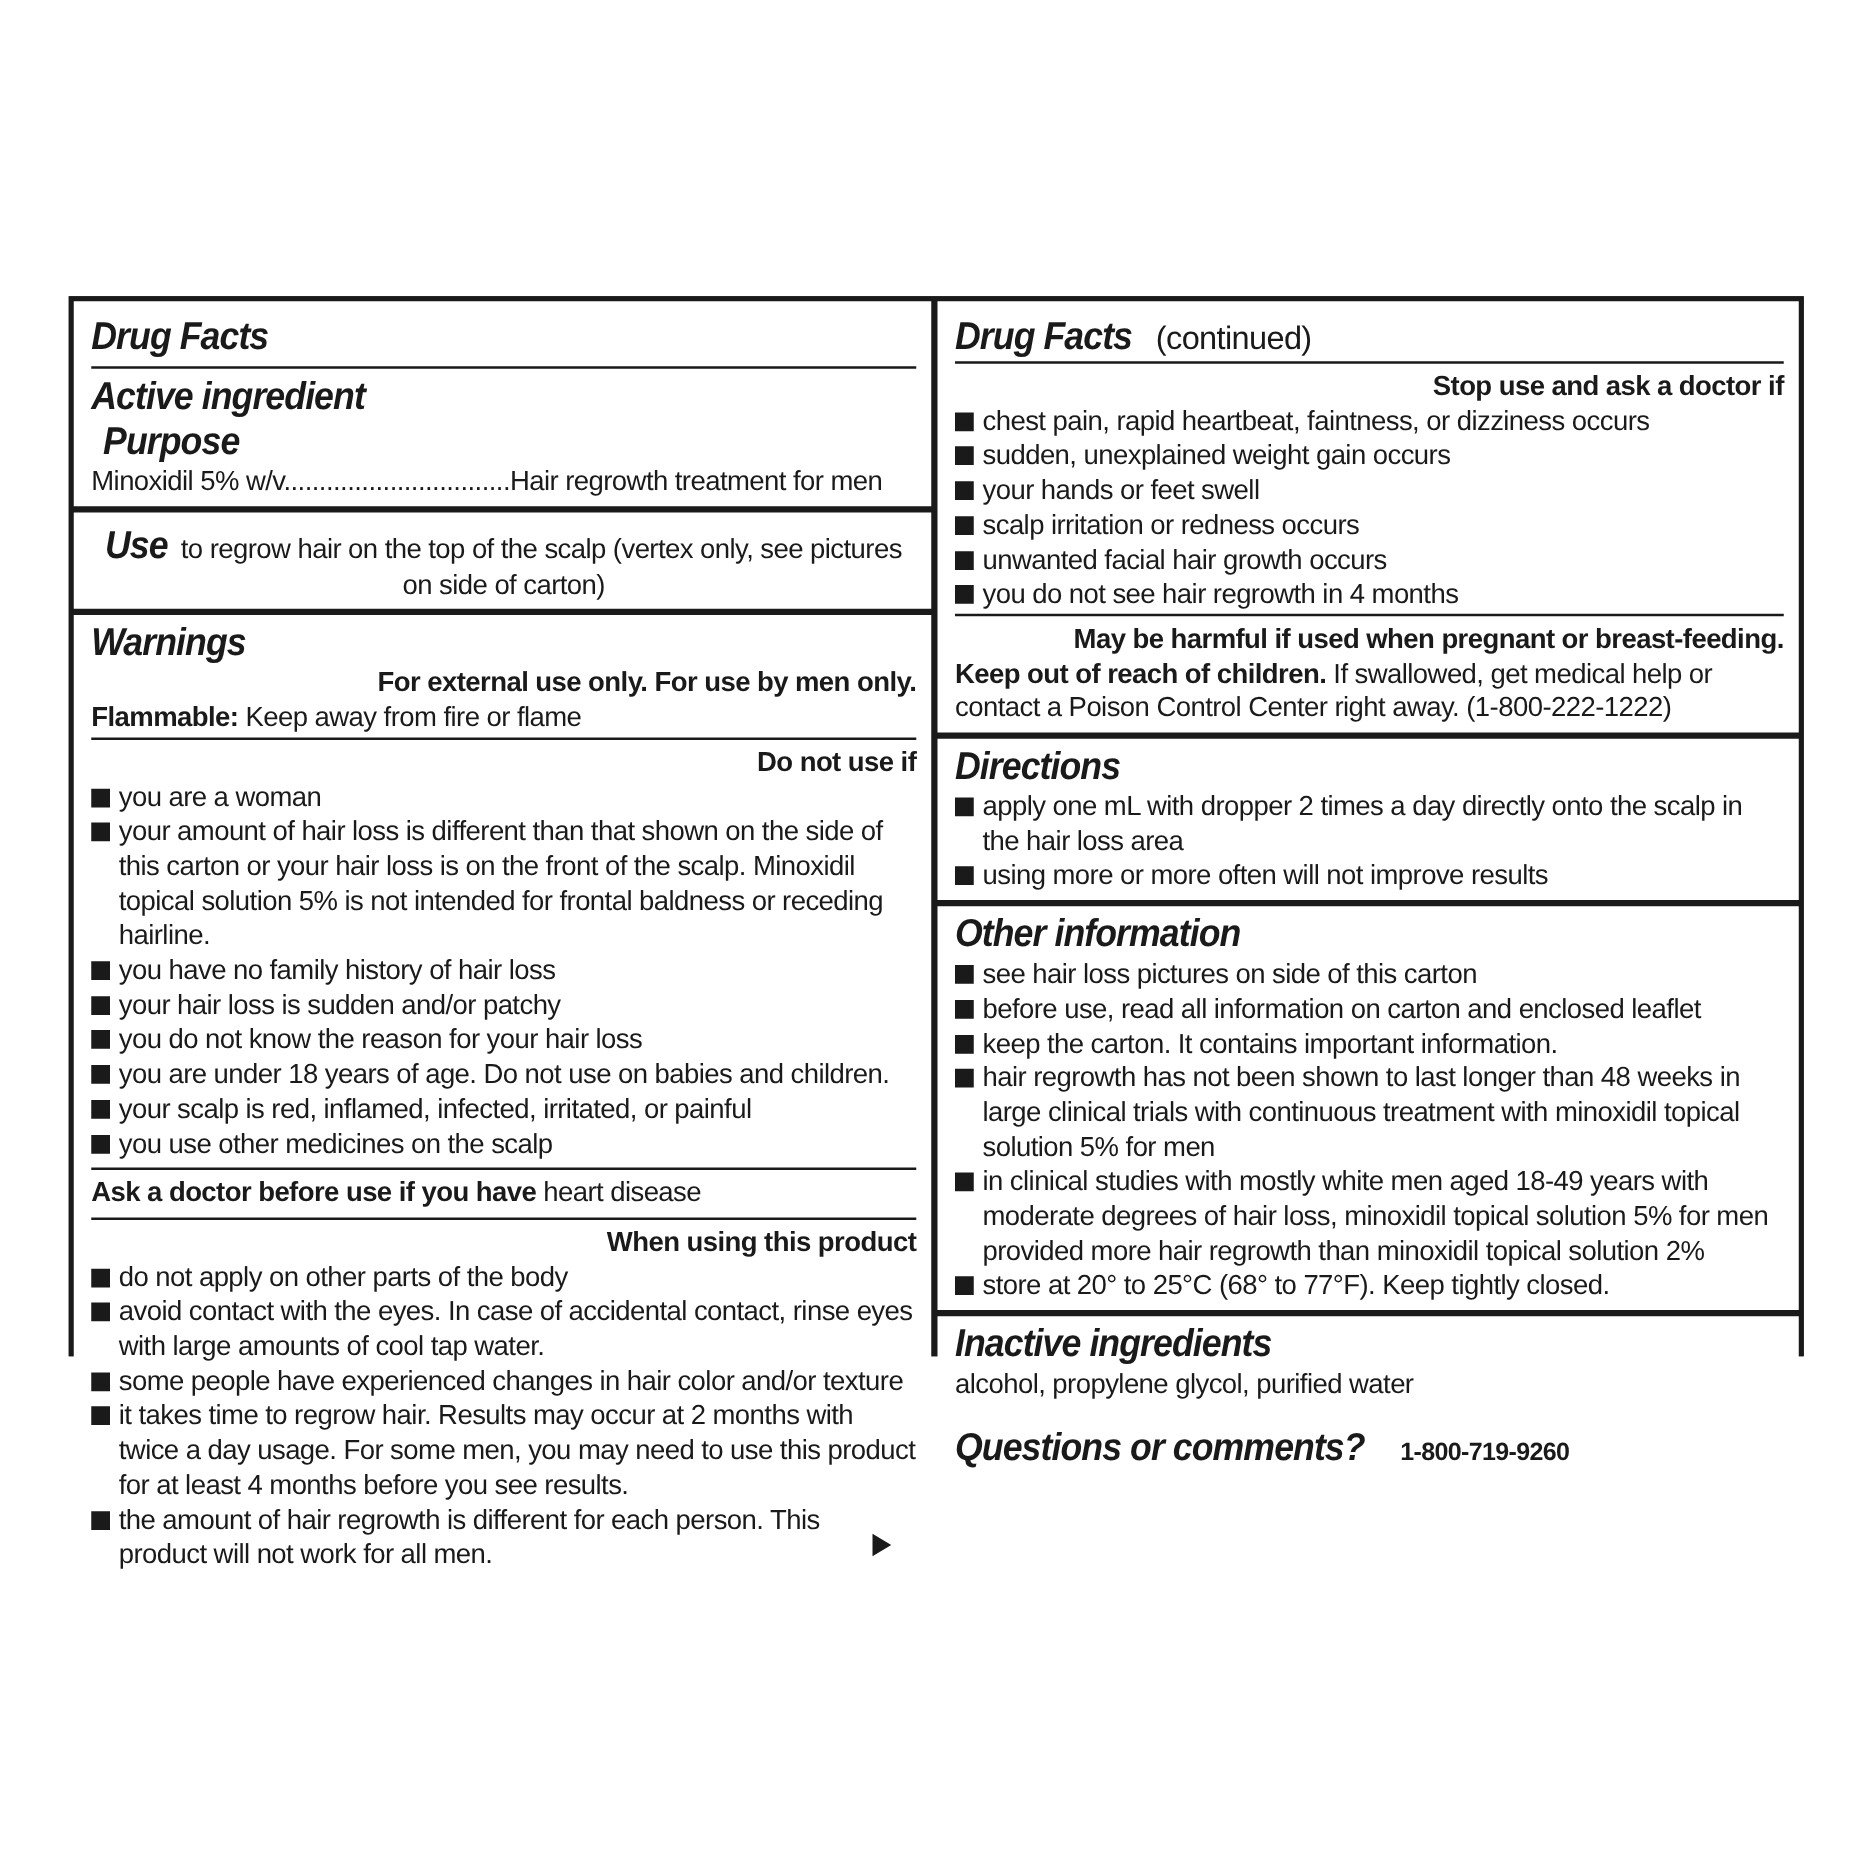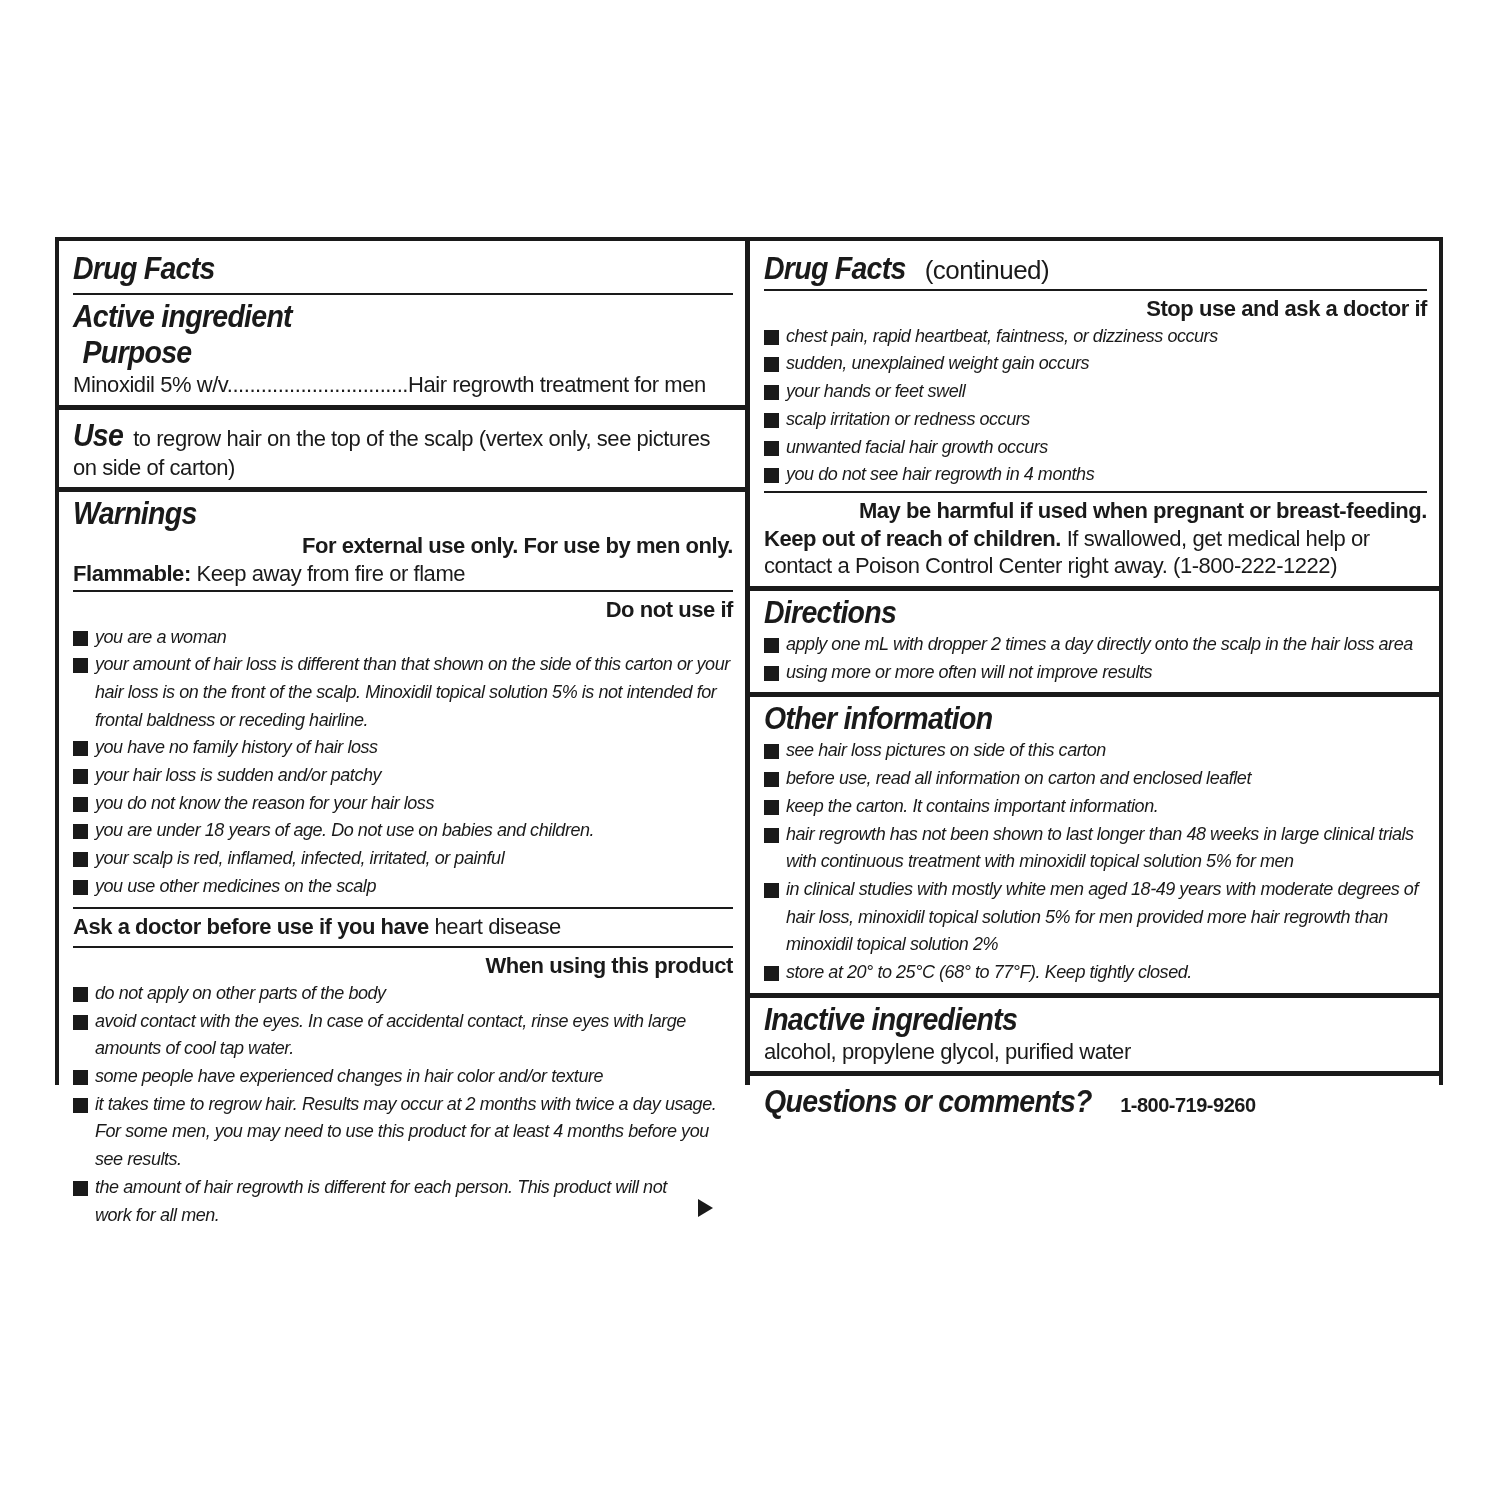--- a/index.html
+++ b/index.html
@@ -14,21 +14,21 @@
   .col.right { flex: 1; }
   .box { background: #fff; padding: 4px 12px 6px 14px; box-sizing: border-box; }
   .grow { flex: 1; }
   .h-title { font-weight: bold; font-style: italic; font-size: 31px; letter-spacing: -0.8px; transform: scaleX(0.92); transform-origin: left; display: inline-block; line-height: 36px; }
   .h-cont { font-size: 26px; letter-spacing: -0.5px; margin-top: 20px; }
   .rule { border-top: 2px solid #1a1a1a; margin: 2px 0 4px 0; }
   .t { font-size: 22px; line-height: 27.7px; letter-spacing: -0.45px; }
   .b { font-weight: bold; text-align: right; }
   .row-flex { display: flex; justify-content: space-between; align-items: baseline; flex-direction: column; }
   ul.bl { list-style: none; margin: 0; padding: 0; }
-  ul.bl li { position: relative; padding-left: 22px; font-size: 18px; line-height: 27.7px; letter-spacing: -0.45px; font-style: italic; }
+  ul.bl li { position: relative; padding-left: 22px; font-size: 22px; line-height: 27.7px; letter-spacing: -0.45px; }
   ul.bl li .sq { position: absolute; left: 0; top: 7px; width: 15px; height: 15px; background: #1a1a1a; }
   .arrow { position: absolute; right: 32px; bottom: 18px; width: 0; height: 0; border-top: 9px solid transparent; border-bottom: 9px solid transparent; border-left: 15px solid #1a1a1a; }
   .rel { position: relative; }
   .q-phone { font-weight: bold; font-size: 20px; letter-spacing: -0.5px; }
 </style>
 </head>
 <body>
 
 <div class="panel">
 
@@ -37,21 +37,21 @@
     <div class="box" style="padding-top:10px;">
       <div><span class="h-title">Drug Facts</span></div>
       <div class="rule" style="margin-top:6px;"></div>
       <div class="row-flex">
         <span class="h-title">Active ingredient</span>
         <span class="h-title" style="transform-origin:right;">Purpose</span>
       </div>
       <div class="t" style="white-space:nowrap;overflow:hidden;">Minoxidil 5% w/v................................Hair regrowth treatment for men</div>
     </div>
 
-    <div class="box" style="padding-top:8px;">
+    <div class="box" style="padding-top:8px;text-align:center;">
       <div class="t"><span class="h-title">Use</span><span> to regrow hair on the top of the scalp (vertex only, see pictures on side of carton)</span></div>
     </div>
 
     <div class="box grow rel">
       <div><span class="h-title">Warnings</span></div>
       <div class="t b">For external use only. For use by men only.</div>
       <div class="t"><span class="b">Flammable:</span><span> Keep away from fire or flame</span></div>
       <div class="rule"></div>
 
       <div class="t b">Do not use if</div>

